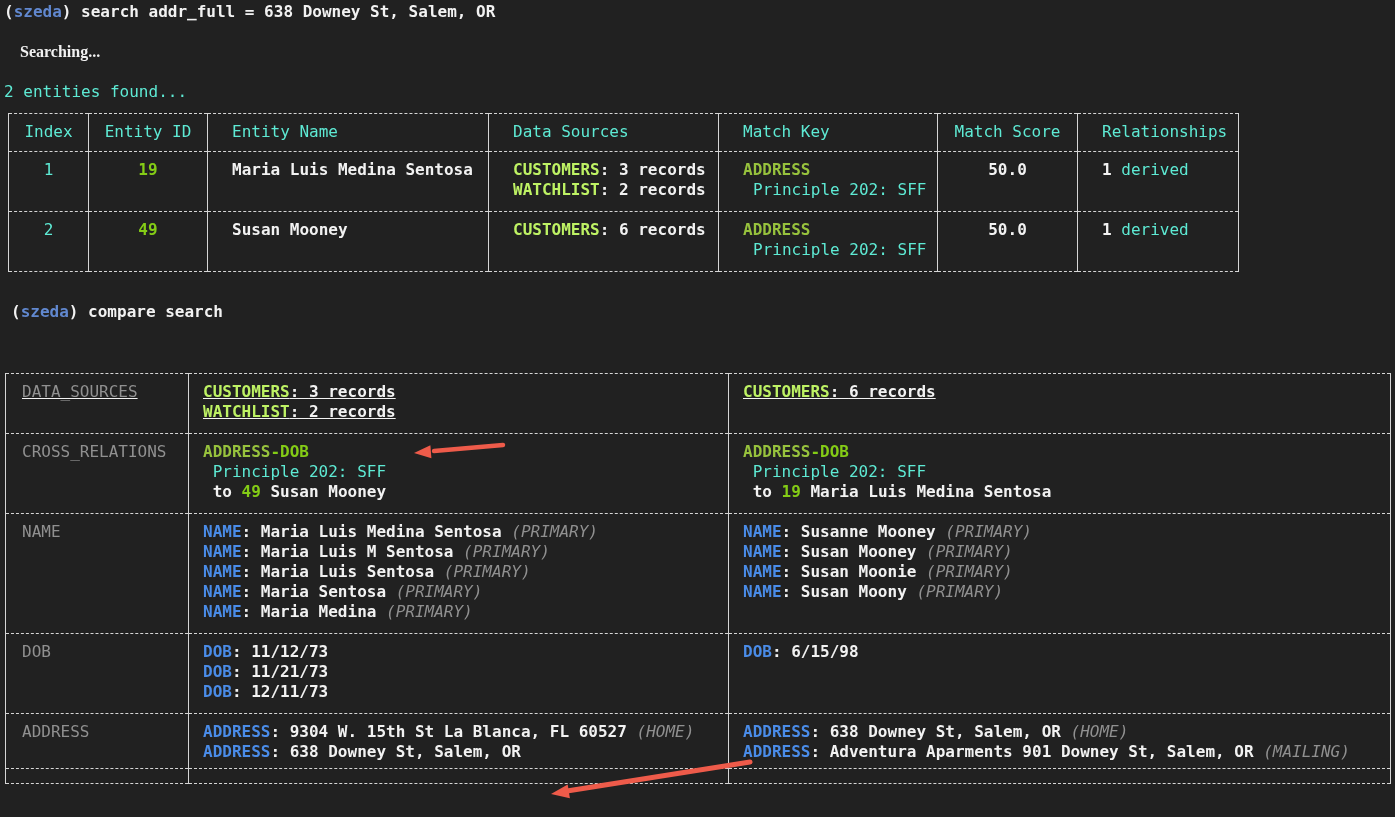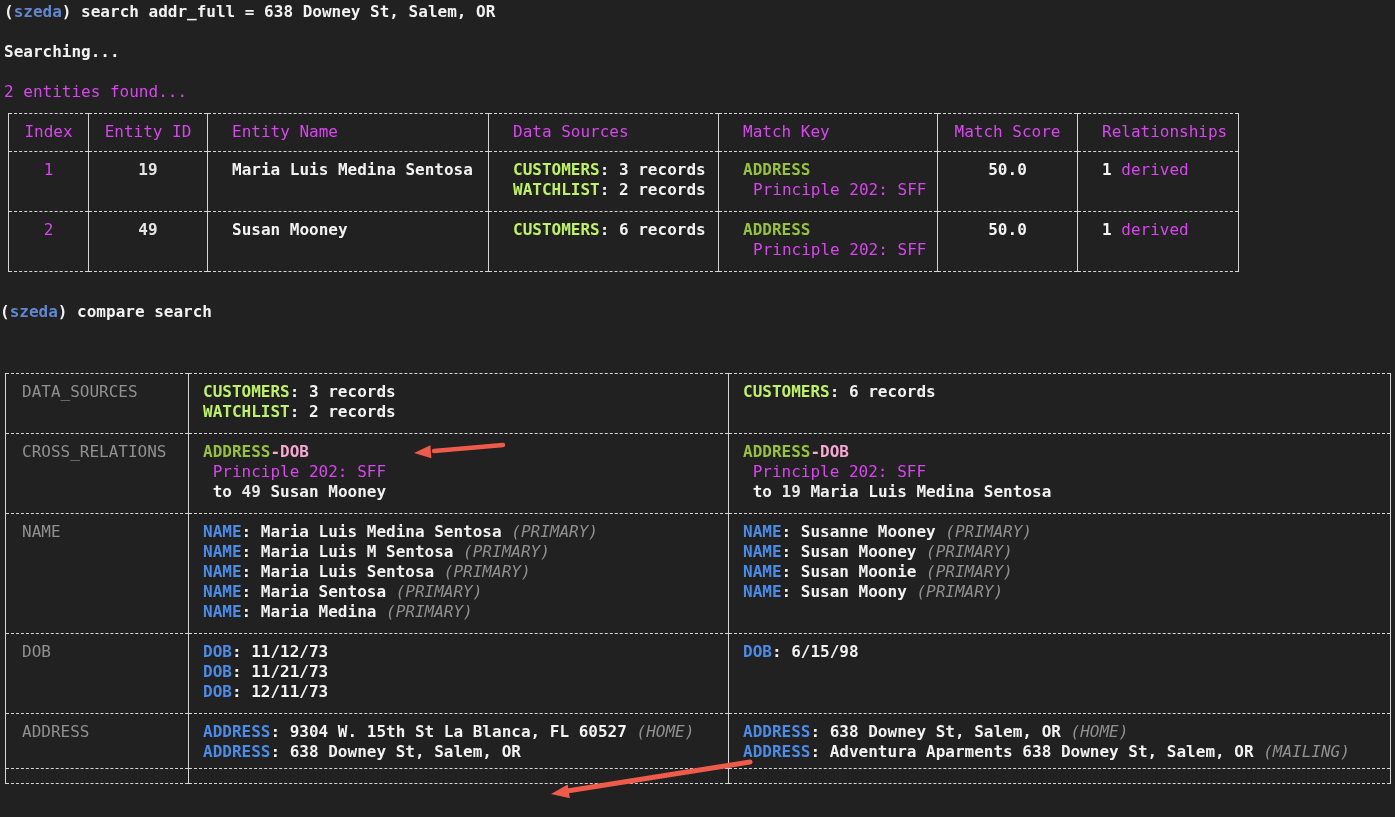--- a/index.html
+++ b/index.html
@@ -6,26 +6,26 @@
   html,body { margin:0; padding:0; }
   body {
     width:1395px; height:817px; overflow:hidden;
     background:#212121;
     font-family:"DejaVu Sans Mono", monospace;
     font-size:16px; line-height:20px; color:#f2f2f2;
   }
   .terminal { position:relative; width:1395px; height:817px; }
   .line { position:absolute; white-space:pre; }
   .bold  { font-weight:bold; }
-  .gray  { color:#d946ef; }
+  .gray  { color:#5eead4; }
   .white { color:#f2f2f2; }
   .orange{ color:#bef264; }
-  .purple{ color:#e5e5e5; }
+  .purple{ color:#84cc16; }
   .green { color:#97c23d; }
-  .red   { color:#f9a8d4; }
+  .red   { color:#84cc16; }
   .blue  { color:#4a8ce8; }
   .prompt{ color:#6188cf; font-weight:bold; }
 
   table { border-collapse:collapse; table-layout:fixed; position:absolute; }
   td, th {
     border:1px solid #d6d6d6;
     border-top-style:dashed; border-bottom-style:dashed;
     vertical-align:top; text-align:left;
     padding:8px 10px 6px 24px; font-weight:normal;
     overflow:hidden;
@@ -36,35 +36,35 @@
   .tag { font-style:italic; color:#909090; font-weight:normal;text-align:right; }
   .tag:empty { display:none; }
 
   .t1 { left:8px; top:113px; width:1230px; }
   .t1 .hr { height:38px; }
   .t1 .dr { height:60px; }
 
   .t2 { left:5px; top:373px; width:1385px; }
   .t2 td { padding-left:14px; }
   .t2 td.lbl { padding-left:16px; color:#909090; }
-  .h38 { height:38px; } .h60 { height:60px; } .h80 { height:80px; }
+  .h38 { height:38px; } .h60 { height:60px;text-decoration:underline; } .h80 { height:80px; }
   .h120{ height:120px;} .h55 { height:55px; } .h14 { height:14px; }
 
   .overlay { position:absolute; left:0; top:0; width:1395px; height:817px; pointer-events:none; }
   .arrow-line { stroke:#ee5b4a; fill:none; stroke-linecap:round; }
   .arrow-head { fill:#ee5b4a; }
 </style>
 </head>
 <body>
 
 <div class="terminal">
 
   <div class="line bold" style="left:4px; top:2px;"><span class="white">(</span><span class="prompt">szeda</span><span class="white">)</span><span> </span><span class="white">search addr_full = 638 Downey St, Salem, OR</span></div>
 
-  <div class="line bold white" style="left:4px; top:42px;">Searching...</div>
+  <div class="line bold white" style="left:20px; top:42px;font-family:Liberation Serif, serif;">Searching...</div>
 
   <div class="line gray" style="left:4px; top:82px;">2 entities found...</div>
 
   <table class="t1">
     <colgroup>
       <col style="width:80px">
         <col style="width:119px">
         <col style="width:281px">
       <col style="width:230px">
         <col style="width:219px">
@@ -106,21 +106,21 @@
       <td>
         <div class="kv green bold">ADDRESS</div>
         <div class="kv gray indent1">Principle 202: SFF</div>
       </td>
       <td class="white bold c-center">50.0</td>
       <td><span class="kv"><span class="white bold">1</span><span> </span><span class="gray">derived</span></span></td>
     </tr>
   </tbody>
     </table>
 
-  <div class="line bold" style="left:0; top:302px;"><span class="white">(</span><span class="prompt">szeda</span><span class="white">)</span><span> </span><span class="white">compare search</span></div>
+  <div class="line bold" style="left:11px; top:302px;"><span class="white">(</span><span class="prompt">szeda</span><span class="white">)</span><span> </span><span class="white">compare search</span></div>
 
 
   <table class="t2">
     <colgroup>
       <col style="width:183px">
         <col style="width:540px">
         <col style="width:662px">
     </colgroup>
     <tbody>
     <tr class="h60">
@@ -174,21 +174,21 @@
       </td>
     </tr>
     <tr class="h55">
       <td class="lbl">ADDRESS</td>
       <td>
         <div class="kv"><span class="blue bold">ADDRESS</span><span class="white bold">: </span><span class="white bold">9304 W. 15th St La Blanca, FL 60527</span><span> </span><span class="tag">(HOME)</span></div>
         <div class="kv"><span class="blue bold">ADDRESS</span><span class="white bold">: </span><span class="white bold">638 Downey St, Salem, OR</span><span> </span></div>
       </td>
       <td>
         <div class="kv"><span class="blue bold">ADDRESS</span><span class="white bold">: </span><span class="white bold">638 Downey St, Salem, OR</span><span> </span><span class="tag">(HOME)</span></div>
-        <div class="kv"><span class="blue bold">ADDRESS</span><span class="white bold">: </span><span class="white bold">Adventura Aparments 638 Downey St, Salem, OR</span><span> </span><span class="tag">(MAILING)</span></div>
+        <div class="kv"><span class="blue bold">ADDRESS</span><span class="white bold">: </span><span class="white bold">Adventura Aparments 901 Downey St, Salem, OR</span><span> </span><span class="tag">(MAILING)</span></div>
       </td>
     </tr>
     <tr class="h14">
       <td class="lbl"></td>
       <td></td>
       <td></td>
     </tr>
   </tbody>
     </table>
 

